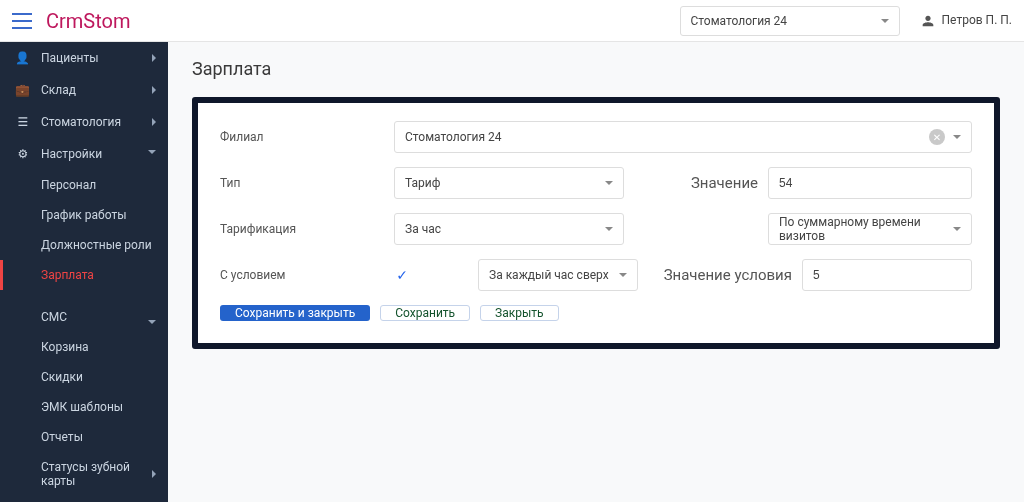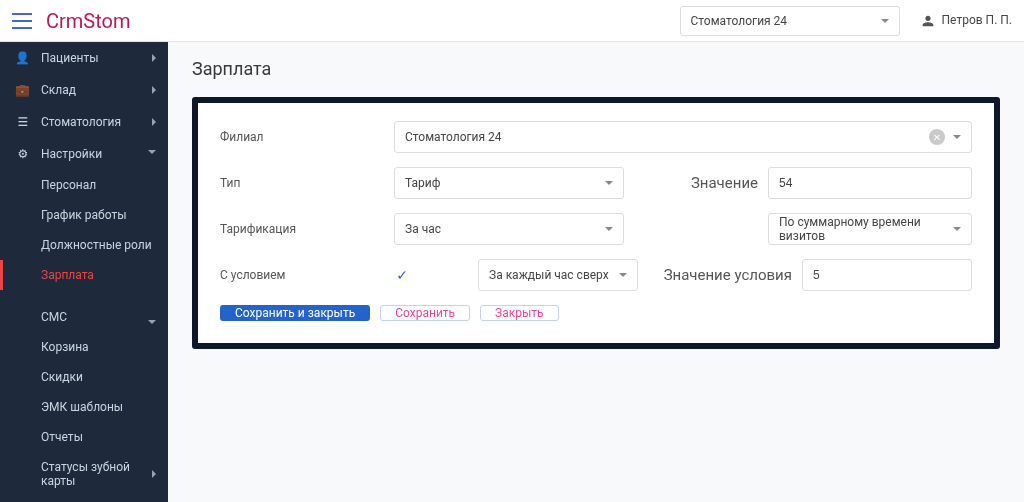--- a/index.html
+++ b/index.html
@@ -46,21 +46,21 @@
 
 .pair { display:flex; align-items:center; gap:10px; flex:1; }
 .pair .plabel { font-size:15px; color:#555; text-align:right; min-width:110px;}
 .pair .pfield { flex:1; }
 
 .check { width:16px; height:16px; display:flex; align-items:center; justify-content:center; color:#2463eb; font-size:14px; cursor:pointer;}
 
 .actions { display:flex; gap:10px; margin-top:10px; }
 .btn { height:16px; padding:0 14px; border-radius:3px; font-size:12px; cursor:pointer; display:flex; align-items:center; justify-content:center; border:1px solid transparent; }
 .btn.primary { background:#2463cb; color:#fff; }
-.btn.outline { background:#fff; border:1px solid #c5d3ea; color:#ec4899; }
+.btn.outline { background:#fff; border:1px solid #c5d3ea; color:#14532d; }
 </style>
 </head>
 <body>
 
 <div class="topbar">
   <div class="hamburger">
       <span></span>
       <span></span>
       <span></span>
     </div>

